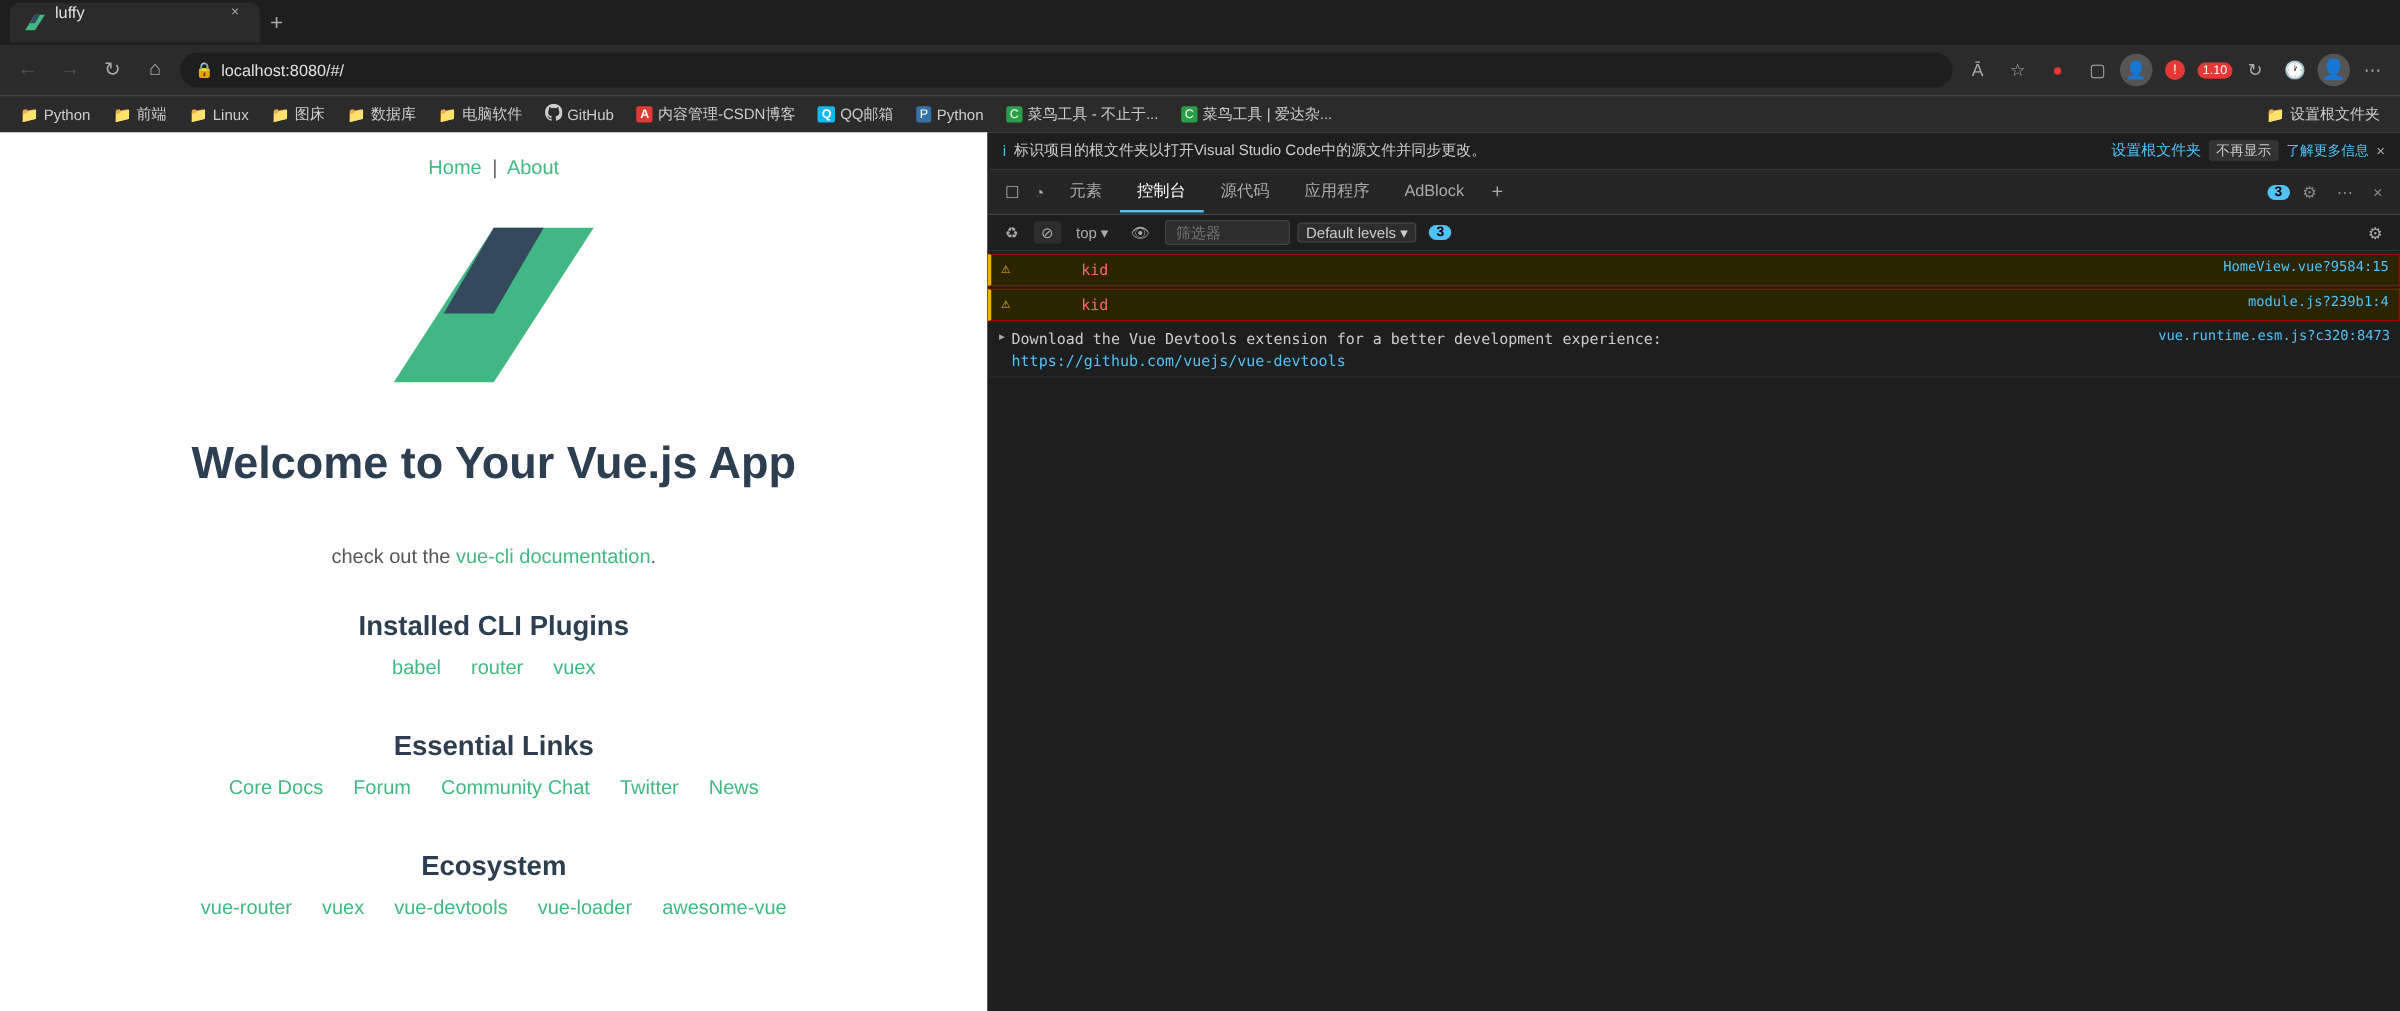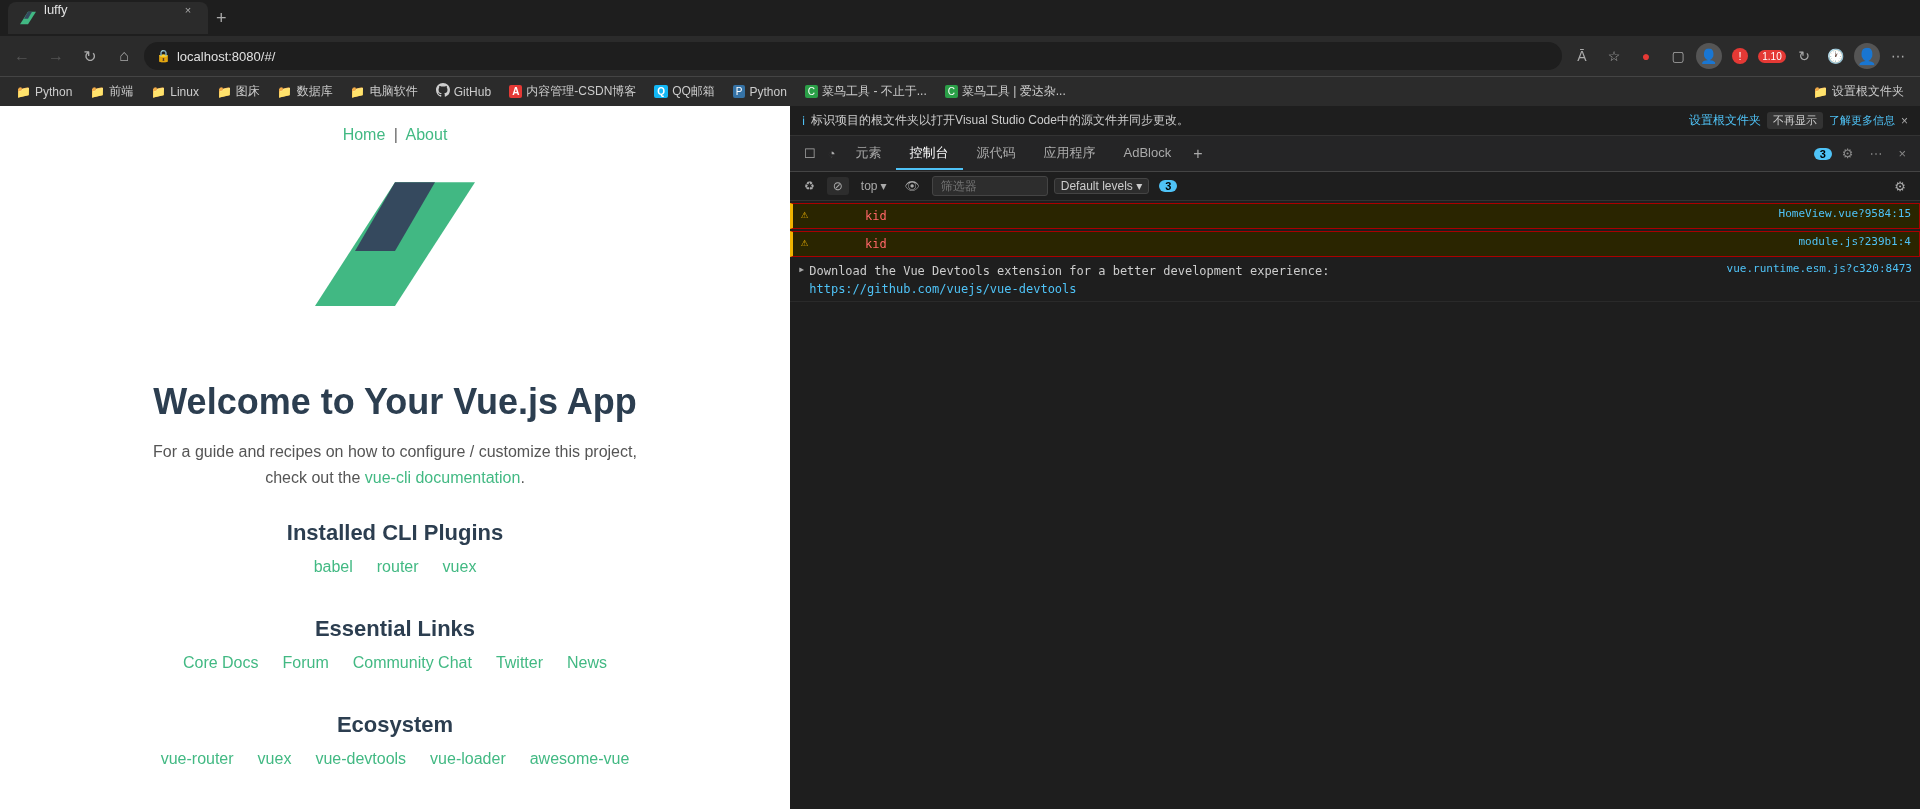--- a/index.html
+++ b/index.html
@@ -152,21 +152,20 @@
     .vue-logo-container {
       margin: 20px 0 30px;
     }
 
     
     .welcome-title {
       font-size: 36px;
       font-weight: bold;
       color: #2c3e50;
       margin-bottom: 16px;
-      margin-top: 33px;
     }
     .welcome-desc {
       font-size: 16px;
       color: #555;
       text-align: center;
       line-height: 1.6;
       max-width: 500px;
     }
     .welcome-desc a { color: #42b983; text-decoration: none; }
 
@@ -305,21 +304,21 @@
       border-radius: 3px;
     }
     .devtools-toolbar-btn.active { background: #2d2d2d; }
     .devtools-filter-input {
       background: #2d2d2d;
       border: 1px solid #444;
       border-radius: 3px;
       color: #ccc;
       font-size: 12px;
       padding: 2px 8px;
-      width: 116px;
+      width: 100px;
       outline: none;
     }
     .devtools-levels-select {
       background: #2d2d2d;
       border: 1px solid #444;
       border-radius: 3px;
       color: #ccc;
       font-size: 12px;
       padding: 0 6px;
       cursor: pointer;
@@ -526,21 +525,21 @@
     <div class="vue-logo-container">
       <svg width="160" height="140" viewBox="0 0 256 198">
         <polygon fill="#41b883" points="128,0 256,0 128,198 0,198"></polygon>
         <polygon fill="#35495e" points="128,0 192,0 128,110 64,110"></polygon>
       </svg>
     </div>
 
     <h1 class="welcome-title">Welcome to Your Vue.js App</h1>
 
     <p class="welcome-desc">
-      <span>For a guide and recipes on how to configure / customize this project,</span><br>
+      <br>
       <span>check out the</span>
       <a href="#">vue-cli documentation</a><span>.</span>
     </p>
 
     <h2 class="section-title">Installed CLI Plugins</h2>
     <div class="plugin-links">
       <a href="#">babel</a>
       <a href="#">router</a>
       <a href="#">vuex</a>
     </div>

